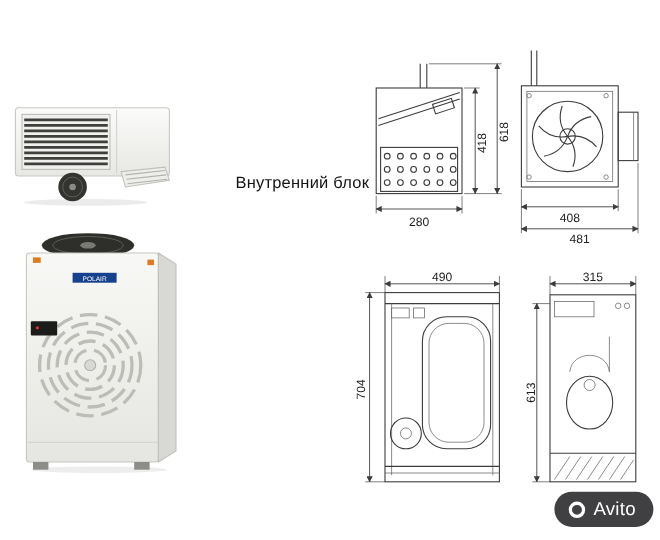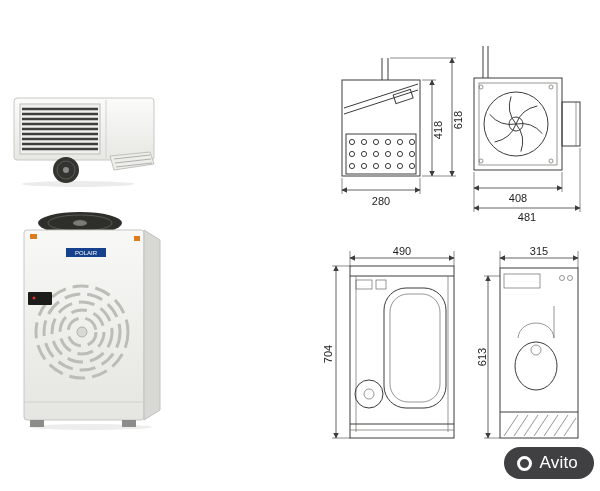--- a/index.html
+++ b/index.html
@@ -106,20 +106,21 @@
     </g>
     <g>
       <rect x="18" y="96" width="24" height="13" rx="1" fill="#1c1c1a"></rect>
       <circle cx="24" cy="102" r="1.5" fill="#e03030"></circle>
     </g>
     <line x1="14" y1="206" x2="134" y2="206" stroke="#d0d0cc"></line>
     <rect x="20" y="224" width="14" height="7" fill="#8c8c88"></rect>
     <rect x="112" y="224" width="14" height="7" fill="#8c8c88"></rect>
   </svg>
 
+  <div class="unit-label label-indoor">Внутренний блок</div>
 
   <svg class="drawing drw-a" width="136" height="158" viewBox="0 0 136 158">
     <g>
       <line class="ln" x1="52" y1="8" x2="52" y2="30"></line>
       <line class="ln" x1="58" y1="8" x2="58" y2="30"></line>
       <rect class="ln" x="12" y="30" width="78" height="96"></rect>
       <line class="ln" x1="14" y1="58" x2="88" y2="34"></line>
       <line class="ln" x1="14" y1="64" x2="88" y2="40"></line>
       <rect class="ln" x="64" y="42" width="18" height="9" transform="rotate(-18 73 46)"></rect>
       <rect class="ln" x="16" y="84" width="70" height="40"></rect>

